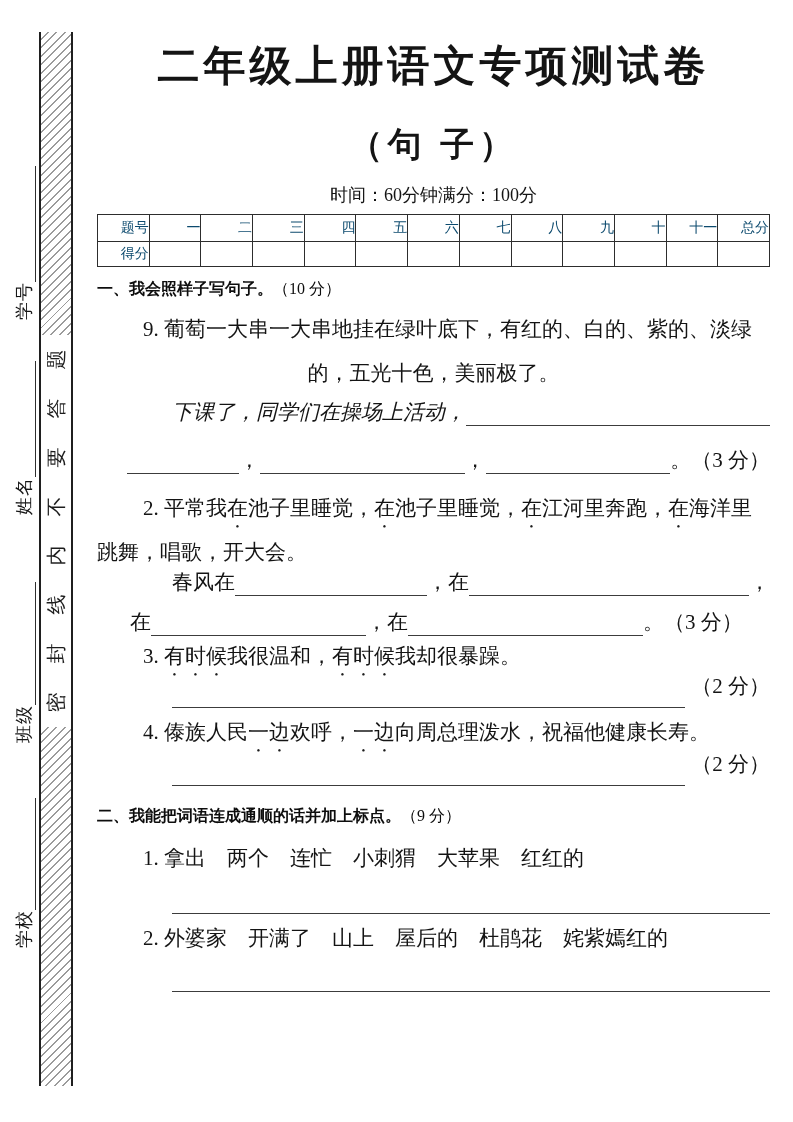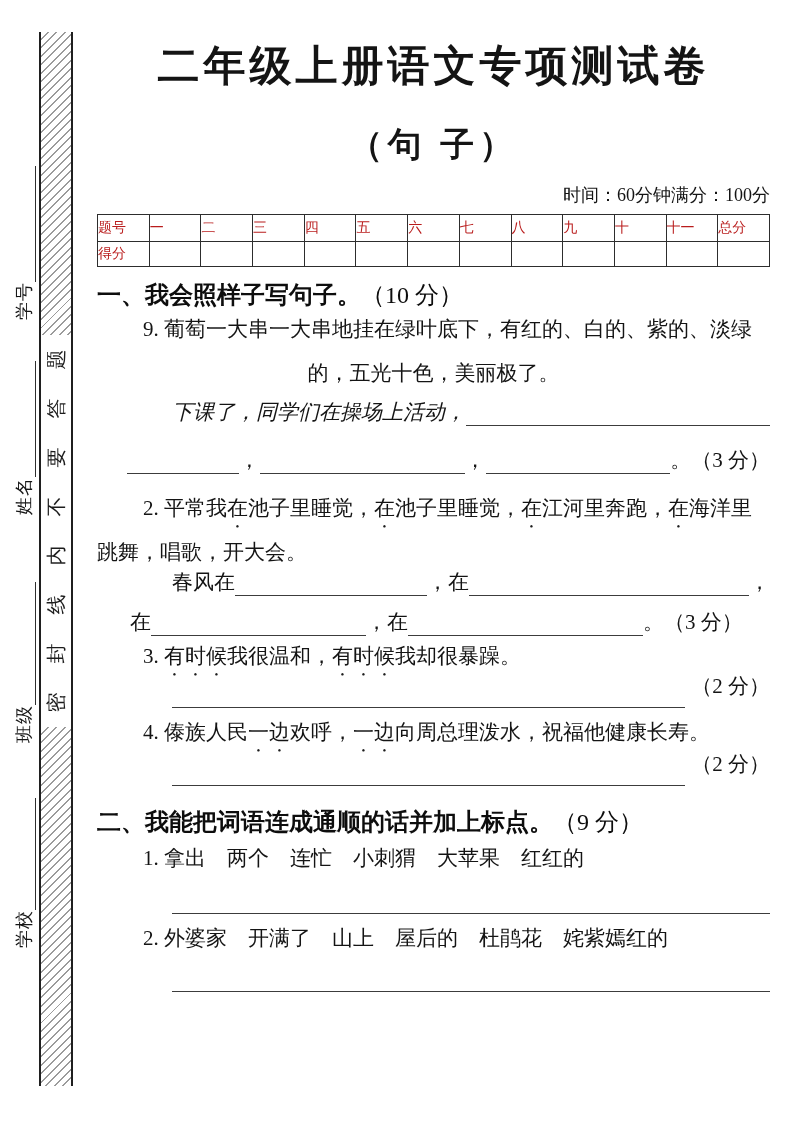--- a/index.html
+++ b/index.html
@@ -30,26 +30,26 @@
   .hatch-top{height:303px;}
   .hatch-bottom{flex:1;}
   .seal-chars{display:flex;flex-direction:column;}
   .seal-char{height:49px;display:flex;align-items:center;justify-content:center;
     transform:rotate(-90deg);font-size:20px;color:#1c1c1c;}
   
   .content{position:absolute;left:97px;top:0;width:673px;height:828px;}
   .row{position:absolute;left:0;right:0;white-space:nowrap;}
   .title{top:38px;text-align:center;font-size:42px;font-weight:bold;letter-spacing:4px;}
   .subtitle{top:122px;text-align:center;font-size:34px;font-weight:bold;letter-spacing:5px;}
-  .time-line{top:183px;text-align:right;font-size:18px;}
+  .time-line{top:183px;text-align:center;font-size:18px;}
   table.score-table{position:absolute;top:214px;left:0;width:673px;border-collapse:collapse;table-layout:fixed;}
-  table.score-table td{border:1px solid #2d2d2d;text-align:left;font-size:14px;padding:0;color:#b91c1c;}
+  table.score-table td{border:1px solid #2d2d2d;text-align:right;font-size:14px;padding:0;color:#0c4a6e;}
   table.score-table tr:first-child td{height:26px;}
   table.score-table tr:last-child td{height:24px;}
-  .sec-h{font-family:"Liberation Sans","DejaVu Sans",sans-serif;font-weight:bold;font-size:24px;color:#0d0d0d;}
+  .sec-h{font-family:"Liberation Sans","DejaVu Sans",sans-serif;font-weight:bold;font-size:16px;color:#0d0d0d;}
   .sec-score{font-family:"Liberation Serif","DejaVu Serif",serif;font-weight:normal;}
   .para{font-size:21px;line-height:44px;}
   .ind{padding-left:46px;}
   .fill-row{display:flex;align-items:flex-end;font-size:21px;}
   .blank{border-bottom:1.6px solid #3c3c3c;height:2px;display:inline-block;}
   .grow{flex:1 1 auto;}
   .score-tag{transform:translateY(-8px);margin-left:6px;}
   .emph{
     -webkit-text-emphasis:filled dot #1c1c1c;
     -webkit-text-emphasis-position:under right;

